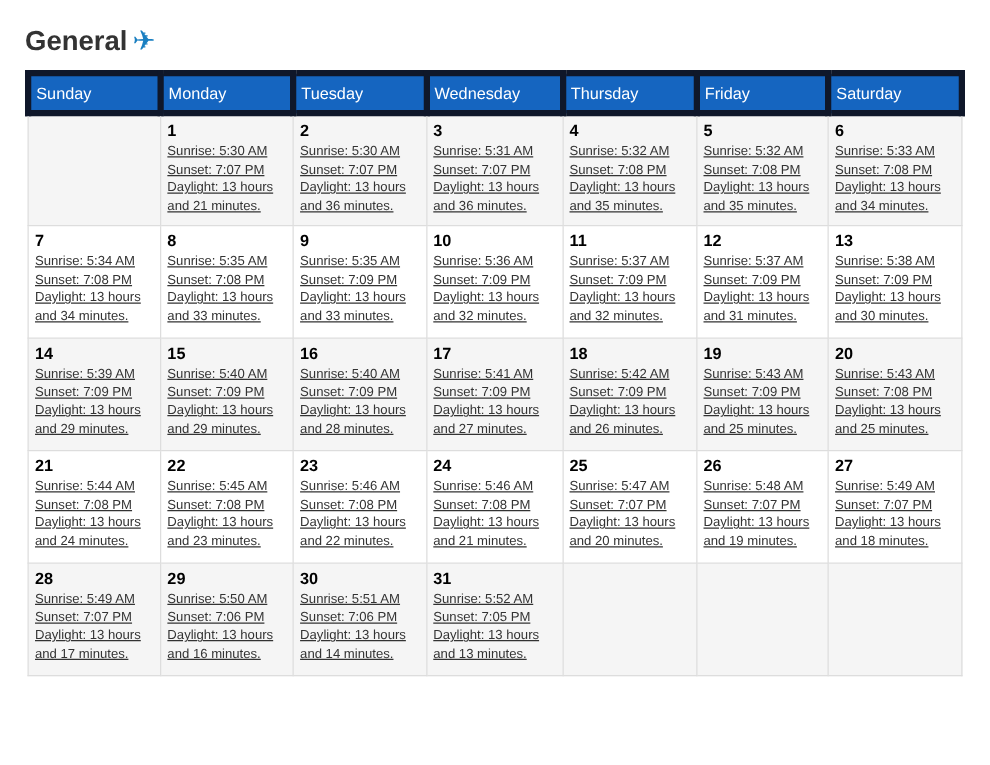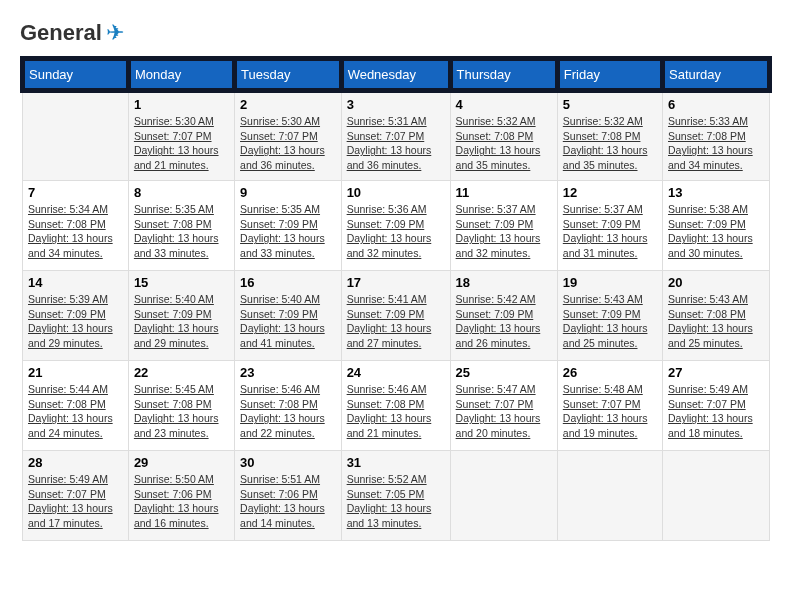--- a/index.html
+++ b/index.html
@@ -243,21 +243,21 @@
             <div>Sunrise: 5:40 AM</div>
             <div>Sunset: 7:09 PM</div>
             <div>Daylight: 13 hours and 29 minutes.</div>
           </div>
         </td>
         <td style="background-color: inherit;">
           <span class="day-number">16</span>
           <div class="day-info">
             <div>Sunrise: 5:40 AM</div>
             <div>Sunset: 7:09 PM</div>
-            <div>Daylight: 13 hours and 41 minutes.</div>
+            <div>Daylight: 13 hours and 28 minutes.</div>
           </div>
         </td>
         <td style="background-color: inherit;">
           <span class="day-number">17</span>
           <div class="day-info">
             <div>Sunrise: 5:41 AM</div>
             <div>Sunset: 7:09 PM</div>
             <div>Daylight: 13 hours and 27 minutes.</div>
           </div>
         </td>

